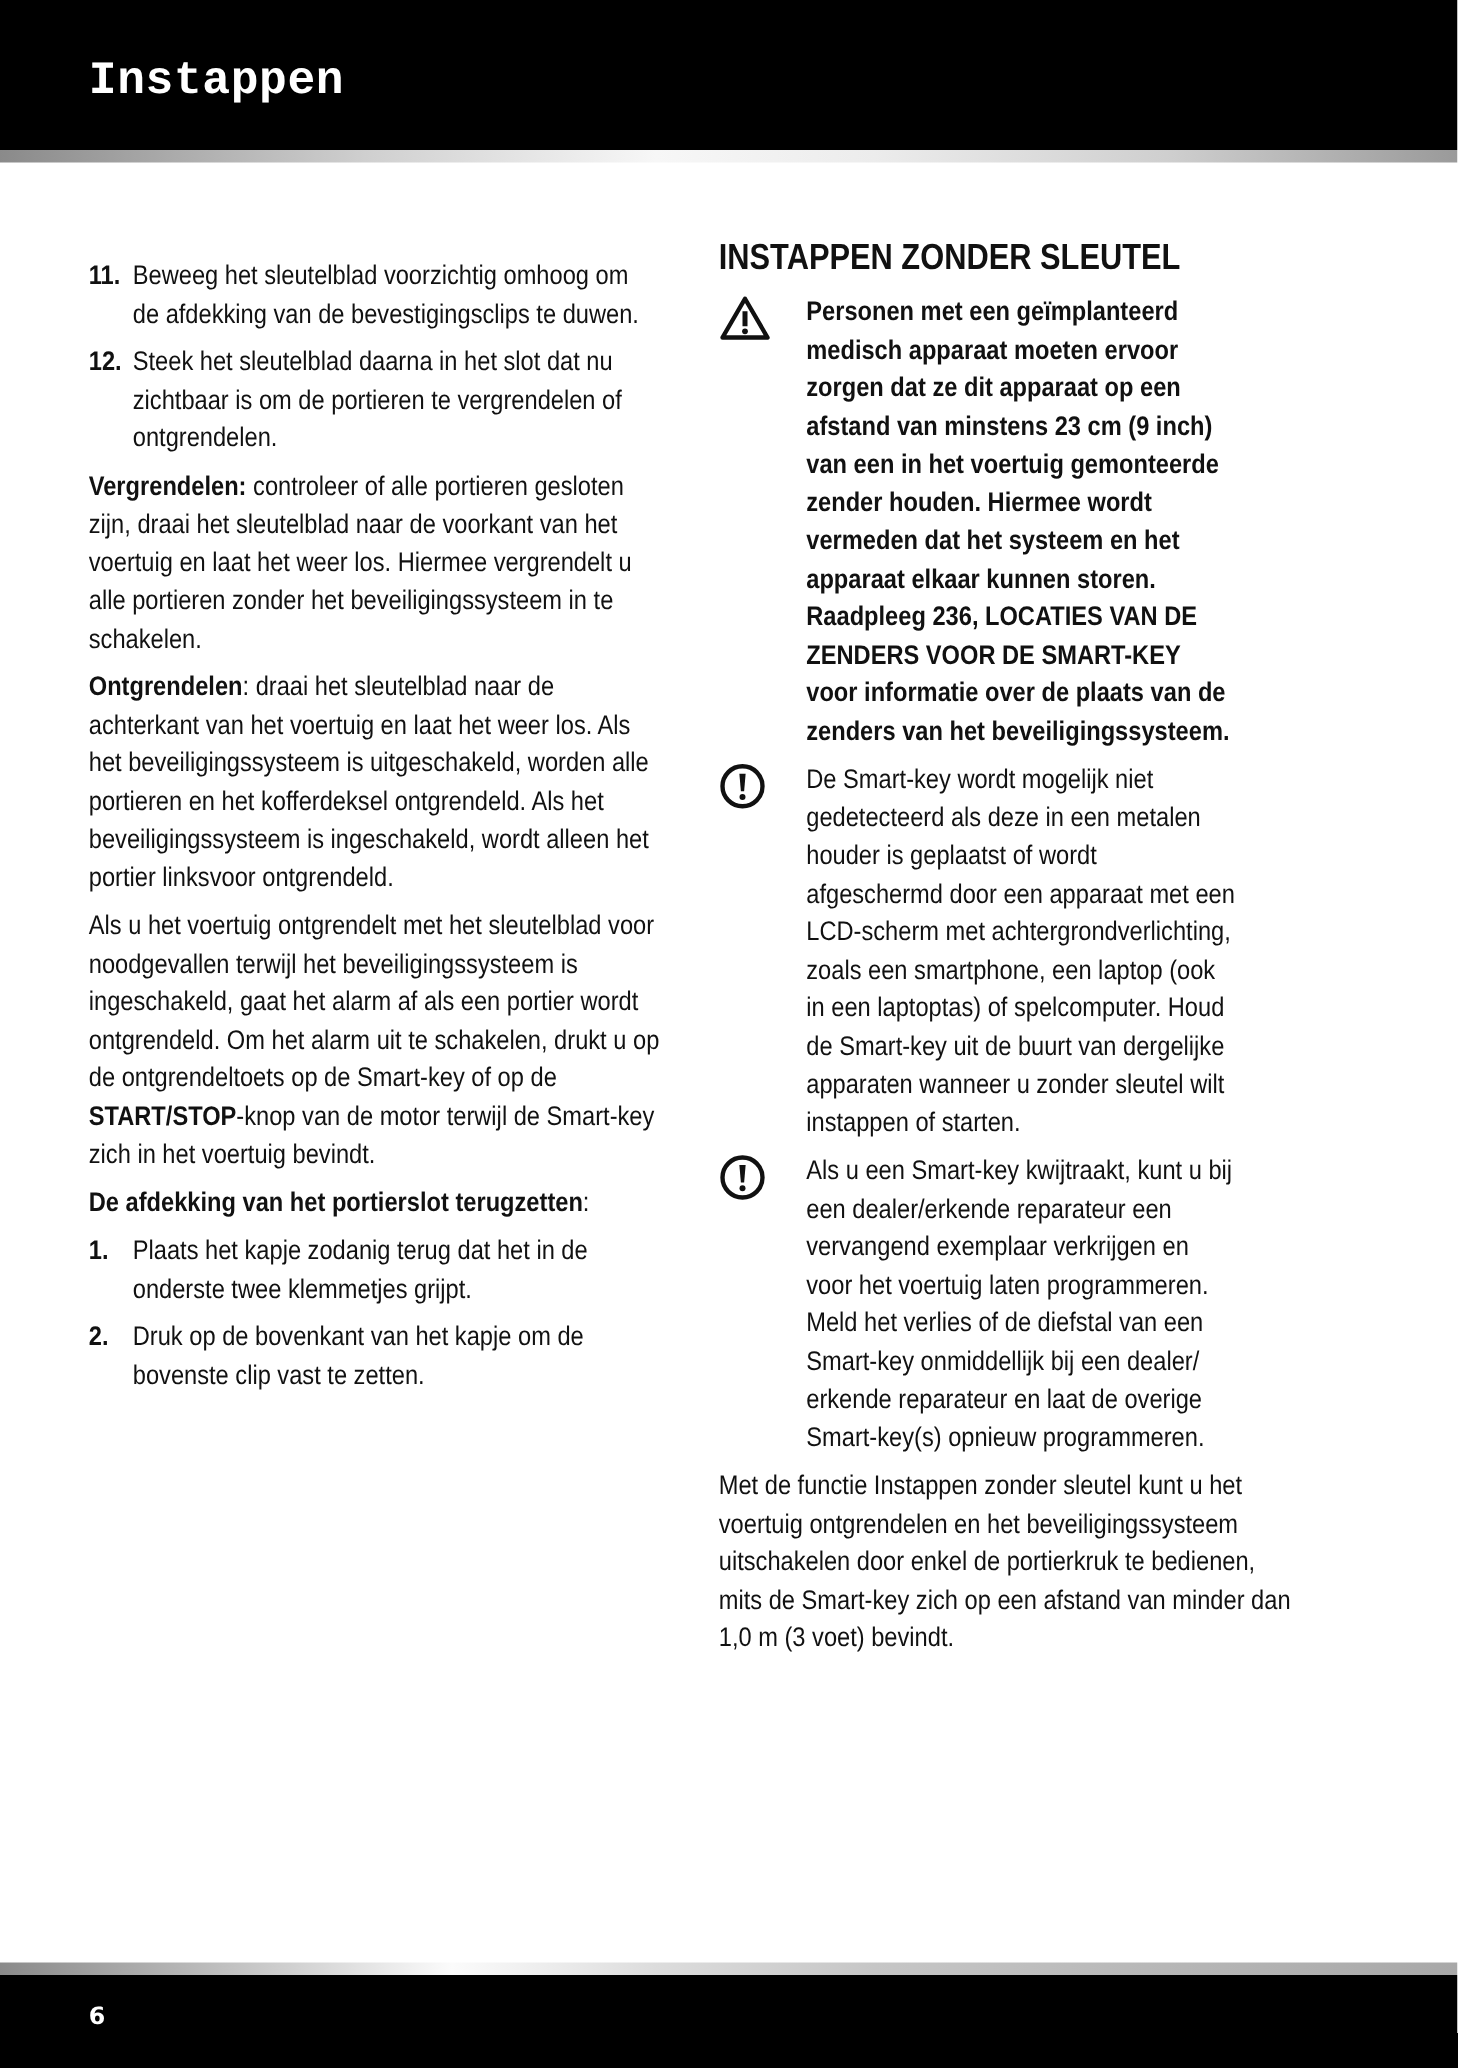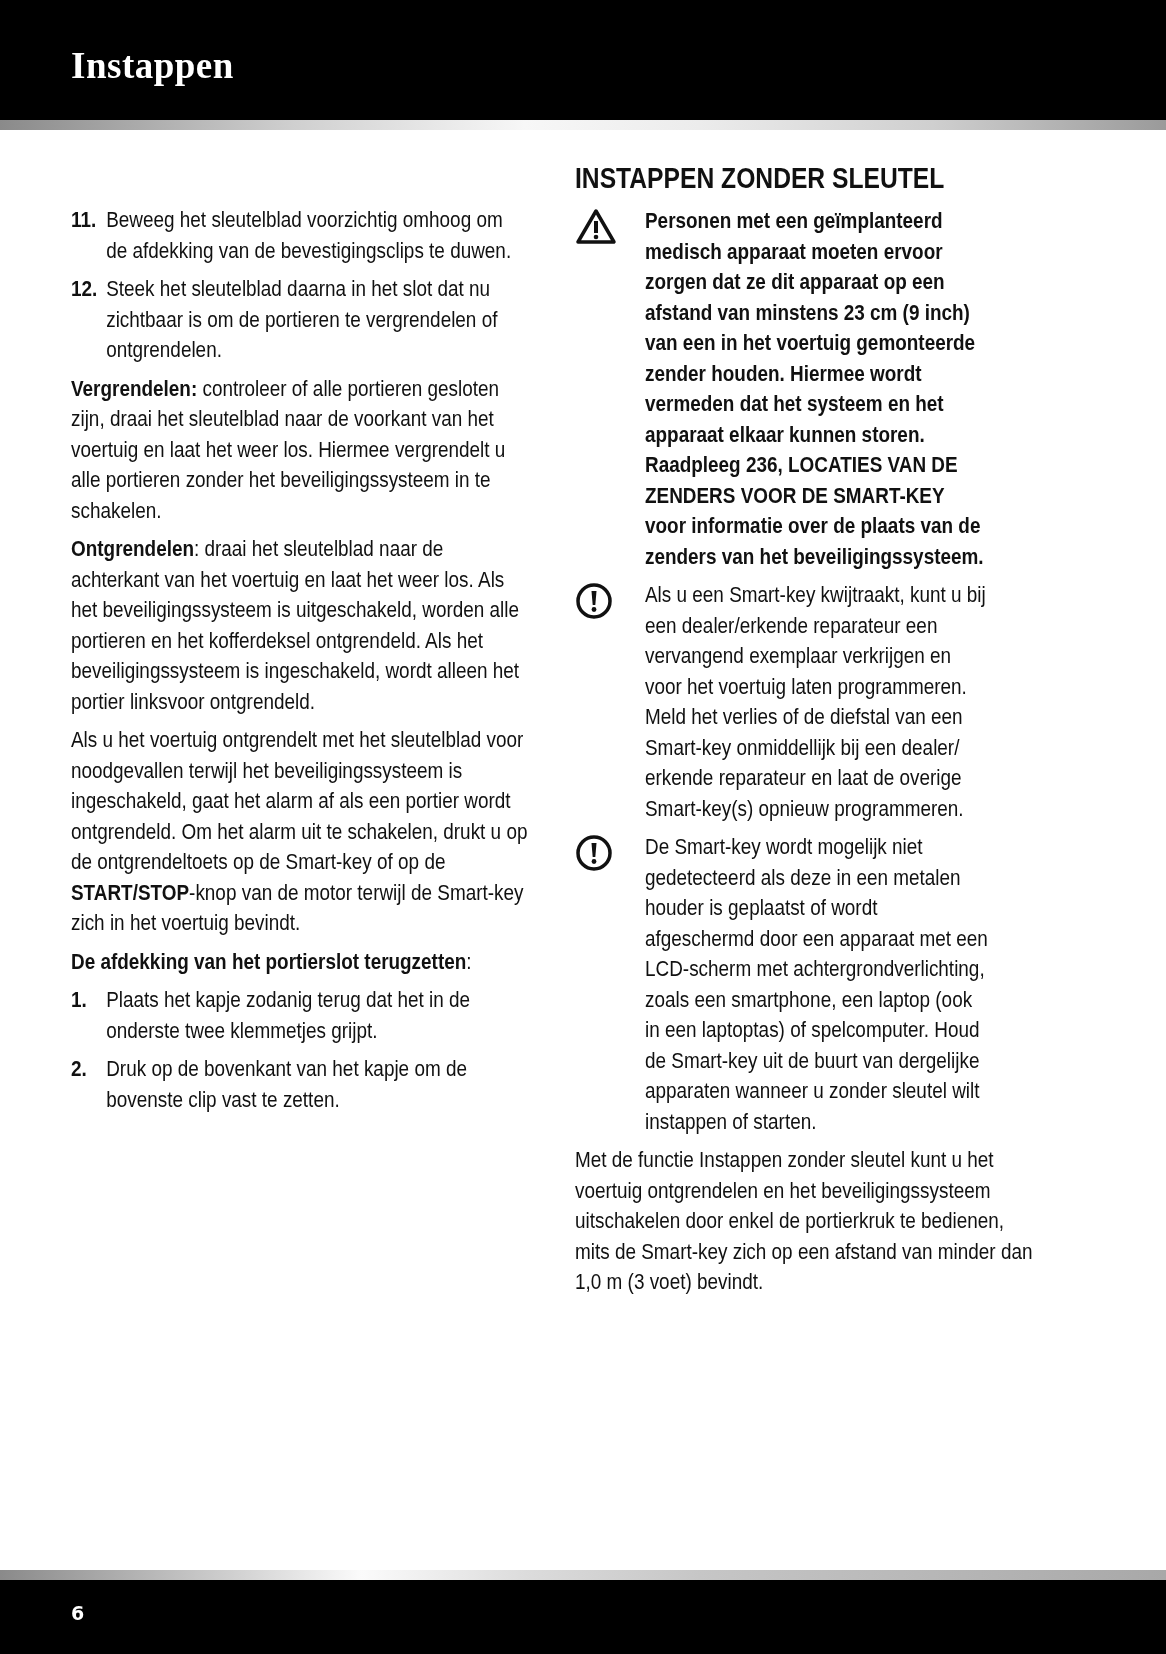--- a/index.html
+++ b/index.html
@@ -1,31 +1,31 @@
 <!DOCTYPE html>
 <html><head>
   <meta charset="utf-8">
   <style>
     html, body { margin: 0; padding: 0; }
     body { width: 1166px; height: 1654px; background: #fff; position: relative; overflow: hidden;
            font-family: "Liberation Sans", sans-serif; color: #111; }
     .header { position: absolute; left: 0; top: 0; width: 1166px; height: 120px; background: #000; }
-    .header-title { position: absolute; left: 71px; top: 44px; color: #fff; font-family: Liberation Serif, serif;
+    .header-title { position: absolute; left: 71px; top: 44px; color: #fff; font-family: Liberation Mono, monospace;
                     font-weight: bold; font-size: 37px; letter-spacing: 0.5px; }
     .bar-top { position: absolute; left: 0; top: 120px; width: 1166px; height: 10px;
                background: linear-gradient(90deg, #8a8a8a 0%, #cfcfcf 25%, #f7f7f7 45%, #ececec 60%, #cfcfcf 80%, #9a9a9a 100%); }
     .bar-bottom { position: absolute; left: 0; top: 1570px; width: 1166px; height: 10px;
                background: linear-gradient(90deg, #8a8a8a 0%, #d0d0d0 20%, #fbfbfb 31%, #dcdcdc 45%, #c6c6c6 60%, #a8a8a8 100%); }
     .footer { position: absolute; left: 0; top: 1580px; width: 1166px; height: 74px; background: #000; }
     .page-num { position: absolute; left: 71px; top: 22px; color: #fff; font-family: "DejaVu Sans", sans-serif;
                 font-weight: bold; font-size: 19px; }
 
     .col { position: absolute; top: 160px; font-size: 21.5px; line-height: 30.5px; }
     .col-left { left: 71px; width: 455px; margin-top: 45px; }
-    .col-right { left: 575px; width: 460px; }
+    .col-right { left: 575px; width: 460px; margin-top: 28px; }
     .col p { margin: 0 0 8px 0; transform: scaleX(0.88); transform-origin: left; width: 114%; }
     .b { font-weight: bold; }
     .item { display: flex; margin-bottom: 8px; transform: scaleX(0.88); transform-origin: left; width: 114%; }
     .item .num { flex: 0 0 40px; font-weight: bold; }
     .item .txt { flex: 1; }
     .heading { font-weight: bold; font-size: 29px; line-height: 36px; margin: 0 0 10px 0;
                transform: scaleX(0.85); transform-origin: left; width: 118%; }
     .note { display: flex; margin-bottom: 8px; justify-content: space-between; }
     .note .icon { flex: 0 0 70px; padding-top: 2px; }
     .note .ntext { flex: 1; transform: scaleX(0.88); transform-origin: left; width: 114%; }
@@ -77,32 +77,32 @@
   </div>
 
   <div class="note">
     <div class="icon">
       <svg width="38" height="38" viewBox="0 0 38 38">
           <circle cx="19" cy="19" r="16" fill="none" stroke="#111" stroke-width="3.5"></circle>
           <path d="M16.5 9 L21.5 9 L20.3 23 L17.7 23 Z" fill="#111"></path>
           <circle cx="19" cy="27.5" r="2.4" fill="#111"></circle>
         </svg>
     </div>
-    <div class="ntext">Als u een Smart-key kwijtraakt, kunt u bij een dealer/erkende reparateur een vervangend exemplaar verkrijgen en voor het voertuig laten programmeren. Meld het verlies of de diefstal van een Smart-key onmiddellijk bij een dealer/ erkende reparateur en laat de overige Smart-key(s) opnieuw programmeren.</div>
+    <div class="ntext">De Smart-key wordt mogelijk niet gedetecteerd als deze in een metalen houder is geplaatst of wordt afgeschermd door een apparaat met een LCD-scherm met achtergrondverlichting, zoals een smartphone, een laptop (ook in een laptoptas) of spelcomputer. Houd de Smart-key uit de buurt van dergelijke apparaten wanneer u zonder sleutel wilt instappen of starten.</div>
   </div>
 
   <div class="note">
     <div class="icon">
       <svg width="38" height="38" viewBox="0 0 38 38">
           <circle cx="19" cy="19" r="16" fill="none" stroke="#111" stroke-width="3.5"></circle>
           <path d="M16.5 9 L21.5 9 L20.3 23 L17.7 23 Z" fill="#111"></path>
           <circle cx="19" cy="27.5" r="2.4" fill="#111"></circle>
         </svg>
     </div>
-    <div class="ntext">De Smart-key wordt mogelijk niet gedetecteerd als deze in een metalen houder is geplaatst of wordt afgeschermd door een apparaat met een LCD-scherm met achtergrondverlichting, zoals een smartphone, een laptop (ook in een laptoptas) of spelcomputer. Houd de Smart-key uit de buurt van dergelijke apparaten wanneer u zonder sleutel wilt instappen of starten.</div>
+    <div class="ntext">Als u een Smart-key kwijtraakt, kunt u bij een dealer/erkende reparateur een vervangend exemplaar verkrijgen en voor het voertuig laten programmeren. Meld het verlies of de diefstal van een Smart-key onmiddellijk bij een dealer/ erkende reparateur en laat de overige Smart-key(s) opnieuw programmeren.</div>
   </div>
 
   <p>Met de functie Instappen zonder sleutel kunt u het voertuig ontgrendelen en het beveiligingssysteem uitschakelen door enkel de portierkruk te bedienen, mits de Smart-key zich op een afstand van minder dan 1,0 m (3 voet) bevindt.</p>
 </div>
 
 <div class="bar-bottom"></div>
 <div class="footer">
   <div class="page-num">6</div>
 </div>
 

